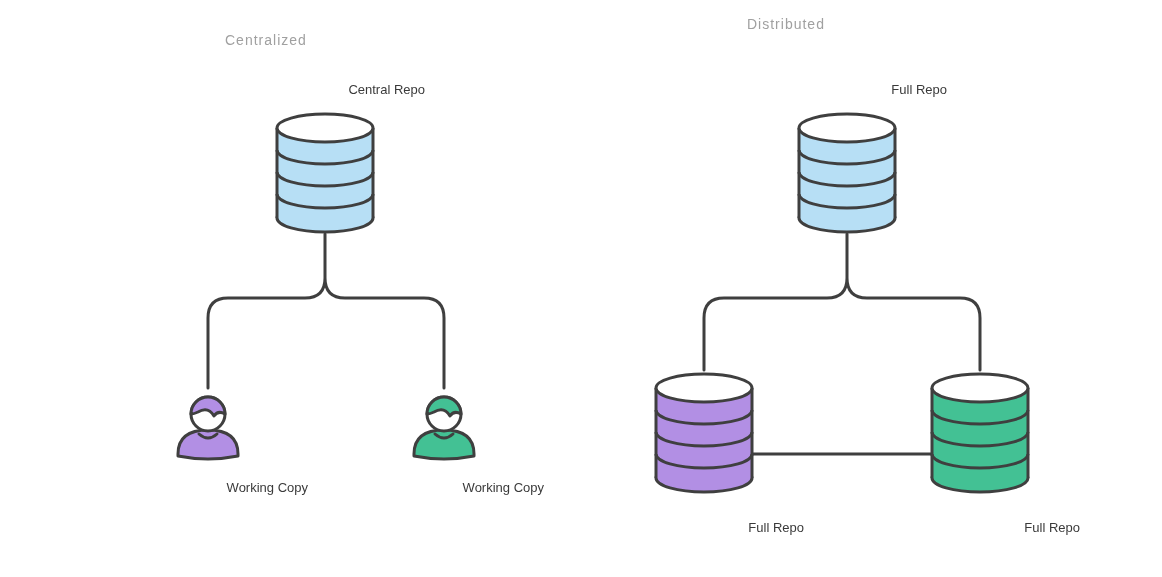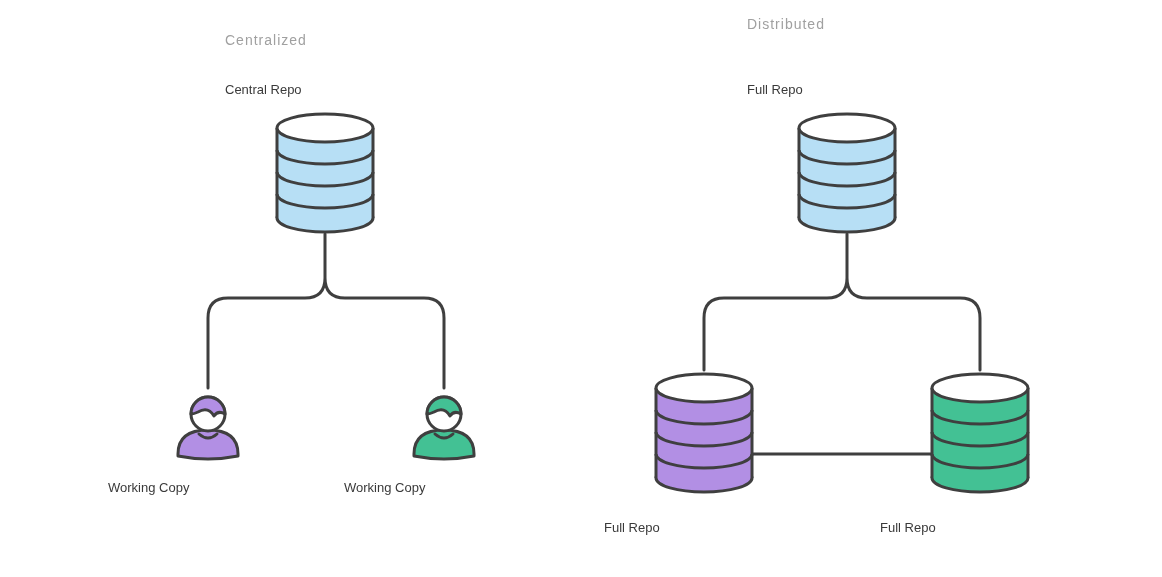--- a/index.html
+++ b/index.html
@@ -16,21 +16,21 @@
     font-size: 14px;
     letter-spacing: 1px;
     color: #a0a0a0;
     text-align: left;
     width: 200px;
   }
   .label {
     position: absolute;
     font-size: 13px;
     color: #3a3a3a;
-    text-align: left;
+    text-align: right;
     width: 200px;
   }
   svg {
     position: absolute;
     top: 0;
     left: 0;
   }
 </style>
 </head>
 <body>

